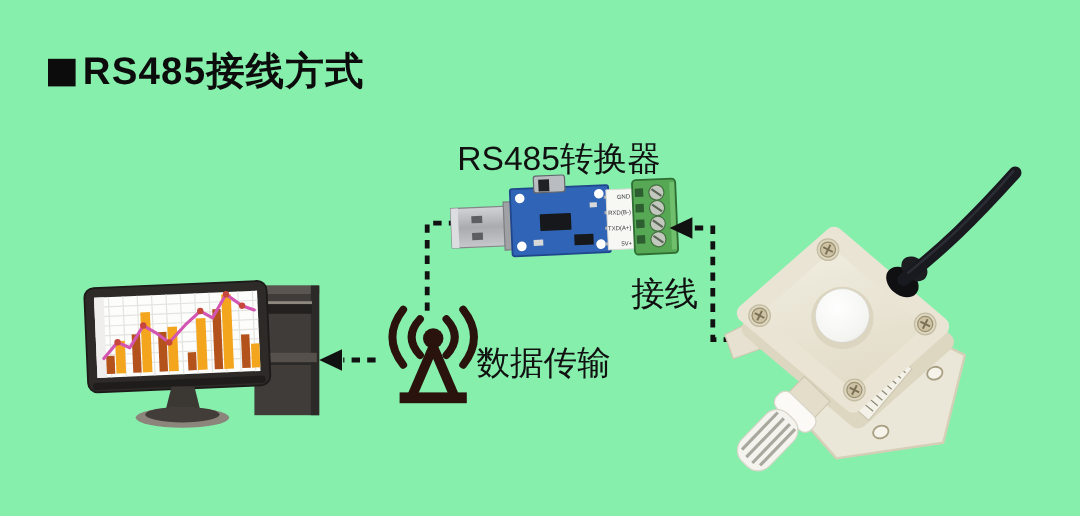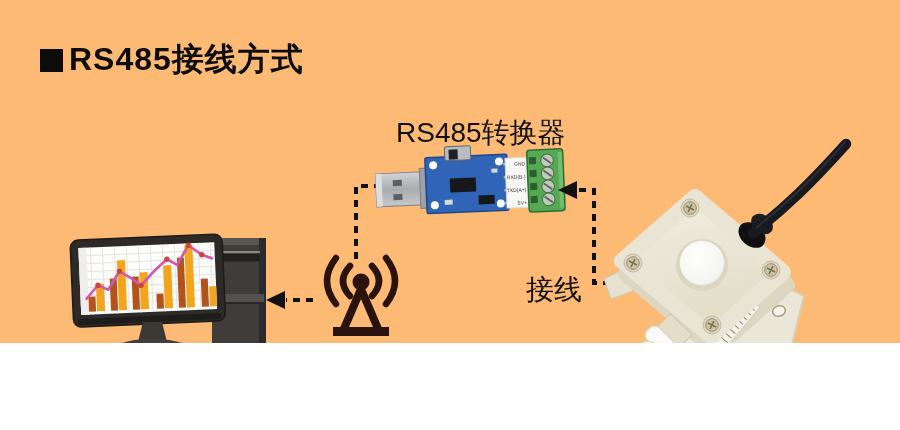--- a/index.html
+++ b/index.html
@@ -1,23 +1,23 @@
 <!DOCTYPE html>
 <html><head>
 <meta charset="utf-8">
 <style>
   html,body{margin:0;padding:0;background:#fff;}
-  .stage{position:relative;width:900px;height:343px;background:#fdba74;overflow:hidden;
+  .stage{position:relative;width:900px;height:430px;background:#86efac;overflow:hidden;
          font-family:"Liberation Sans","DejaVu Sans",sans-serif;color:#0d0d0d;}
   .title-row{position:absolute;left:40px;top:38px;display:flex;align-items:center;gap:6px;}
   .title-sq{width:23px;height:23px;background:#0c0c0c;display:inline-block;}
   .title-text{font-size:32px;font-weight:bold;letter-spacing:1px;color:#0c0c0c;}
   .lbl{position:absolute;font-size:28px;color:#111;white-space:nowrap;}
-  .lbl-converter{left:381px;top:114px;margin-left:15px;}
-  .lbl-wiring{left:526px;top:226px;margin-top:45px;}
+  .lbl-converter{left:381px;top:114px;}
+  .lbl-wiring{left:526px;top:226px;}
   .lbl-transmission{left:397px;top:284px;}
   .lbl-computer{left:127px;top:352px;}
   svg{position:absolute;left:0;top:0;}
   .dash{stroke:#111;stroke-width:4;fill:none;stroke-dasharray:7 6;}
   .ah{fill:#111;}
 </style>
 </head>
 <body>
 
 <div class="stage">
@@ -231,13 +231,14 @@
       <path d="M756 228 C788 202, 812 180, 845 142" stroke="#3c3c45" stroke-width="2" fill="none" opacity="0.55"></path>
     </g>
   </svg>
 
   <div class="title-row">
     <span class="title-sq"></span>
     <span class="title-text">RS485接线方式</span>
   </div>
   <div class="lbl lbl-converter">RS485转换器</div>
   <div class="lbl lbl-wiring">接线</div>
+  <div class="lbl lbl-transmission">数据传输</div>
 </div>
 
 </body></html>

